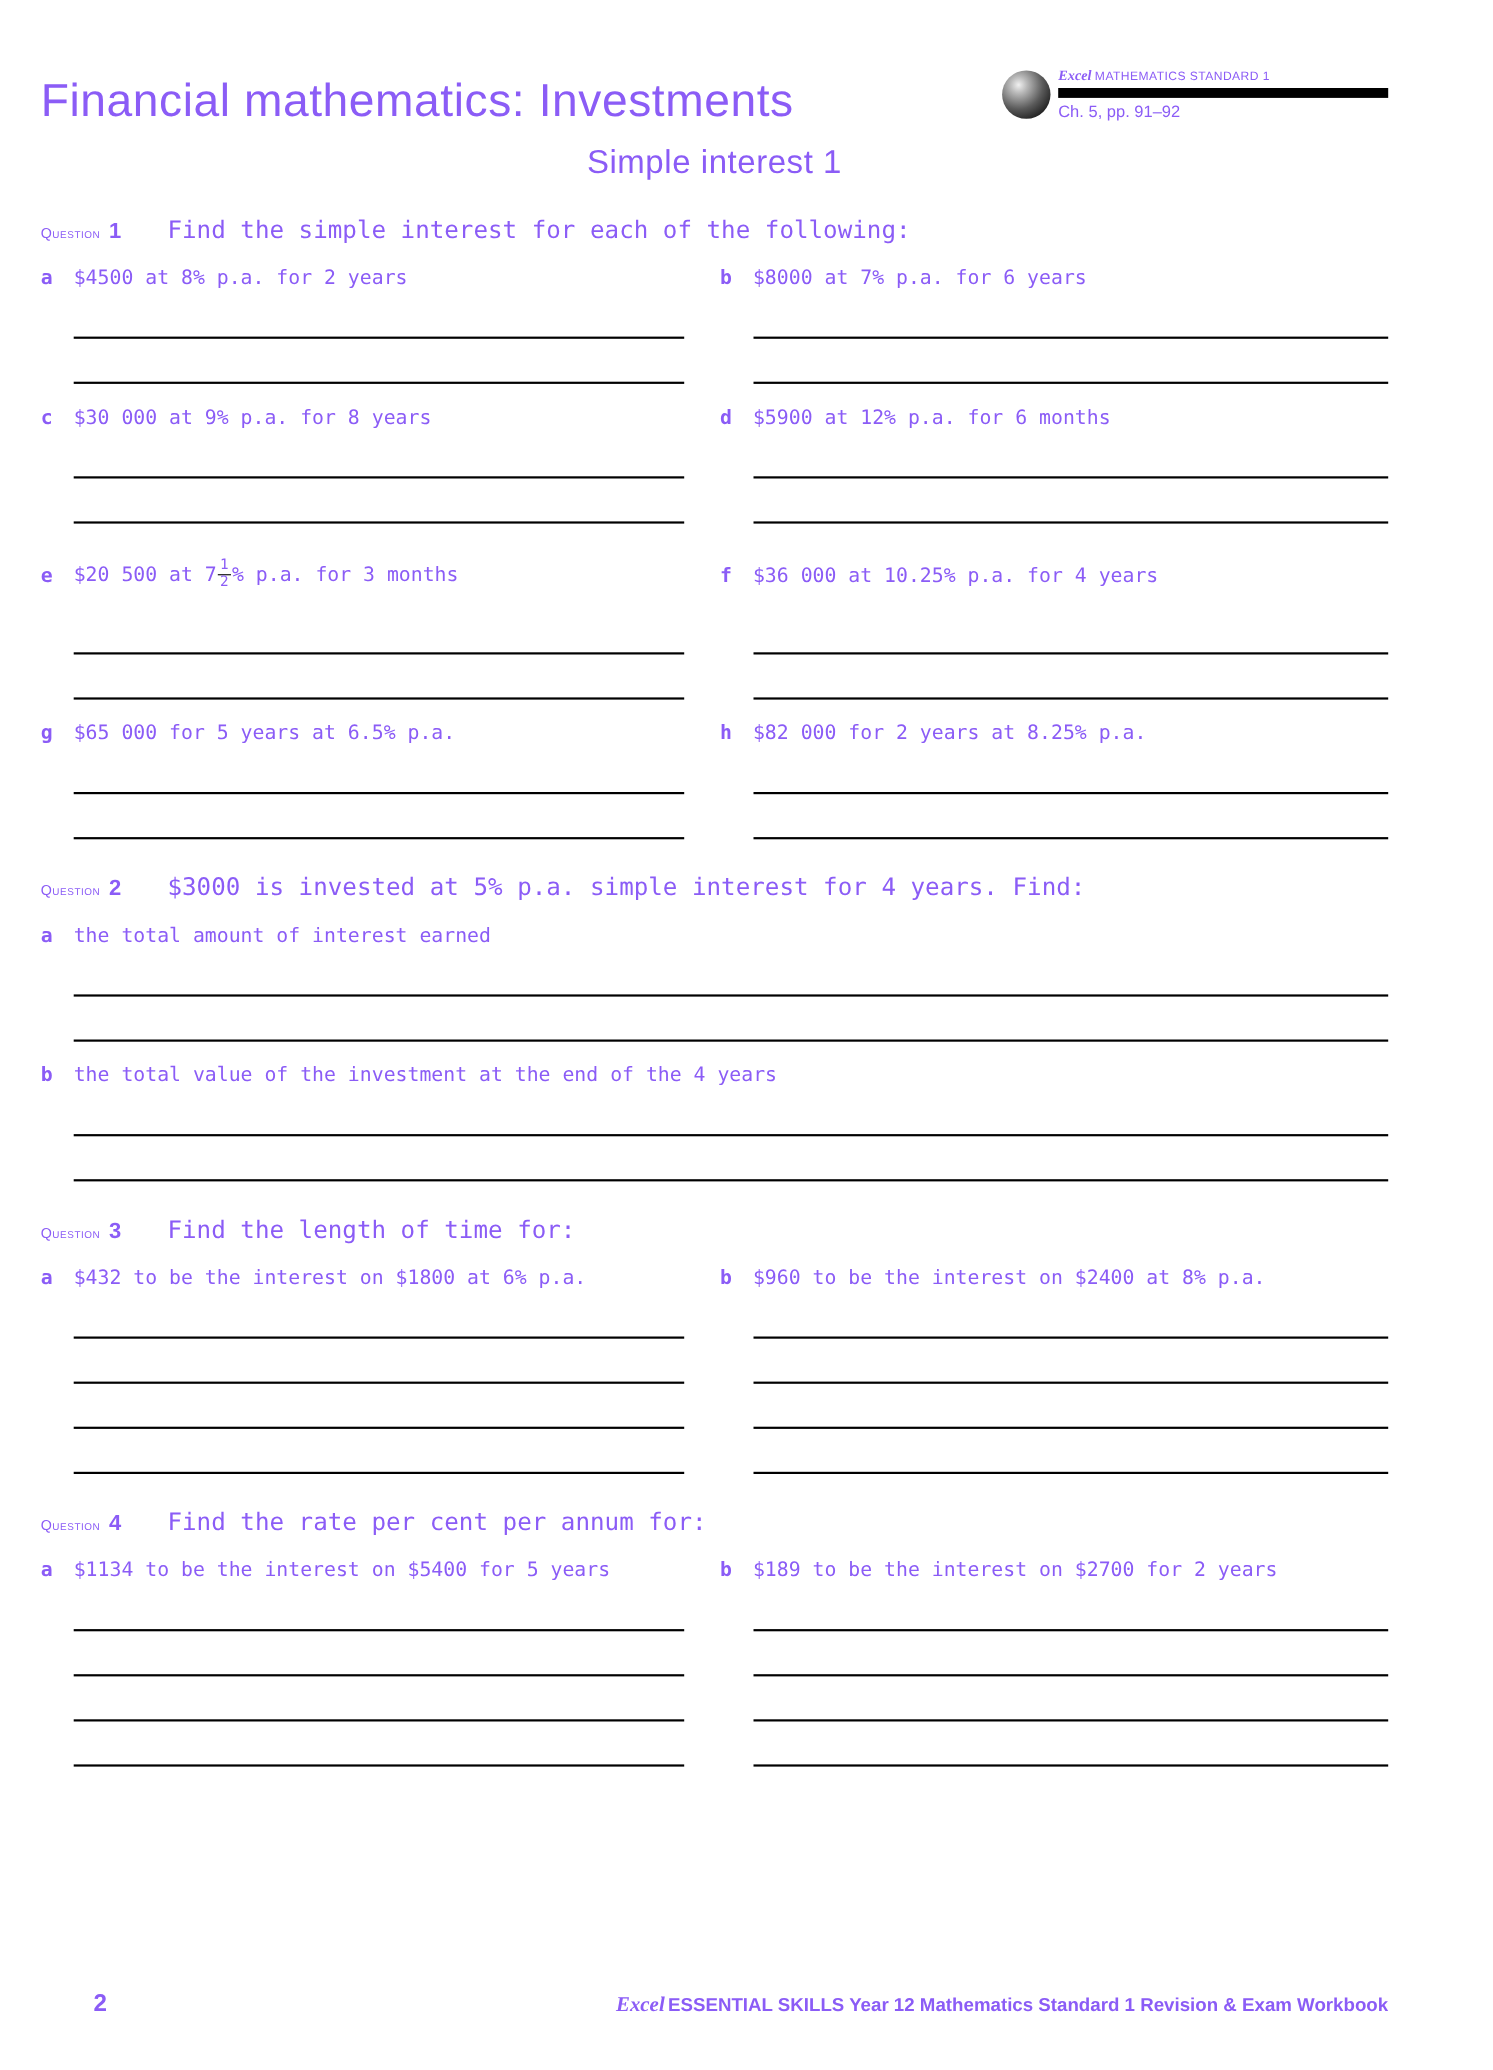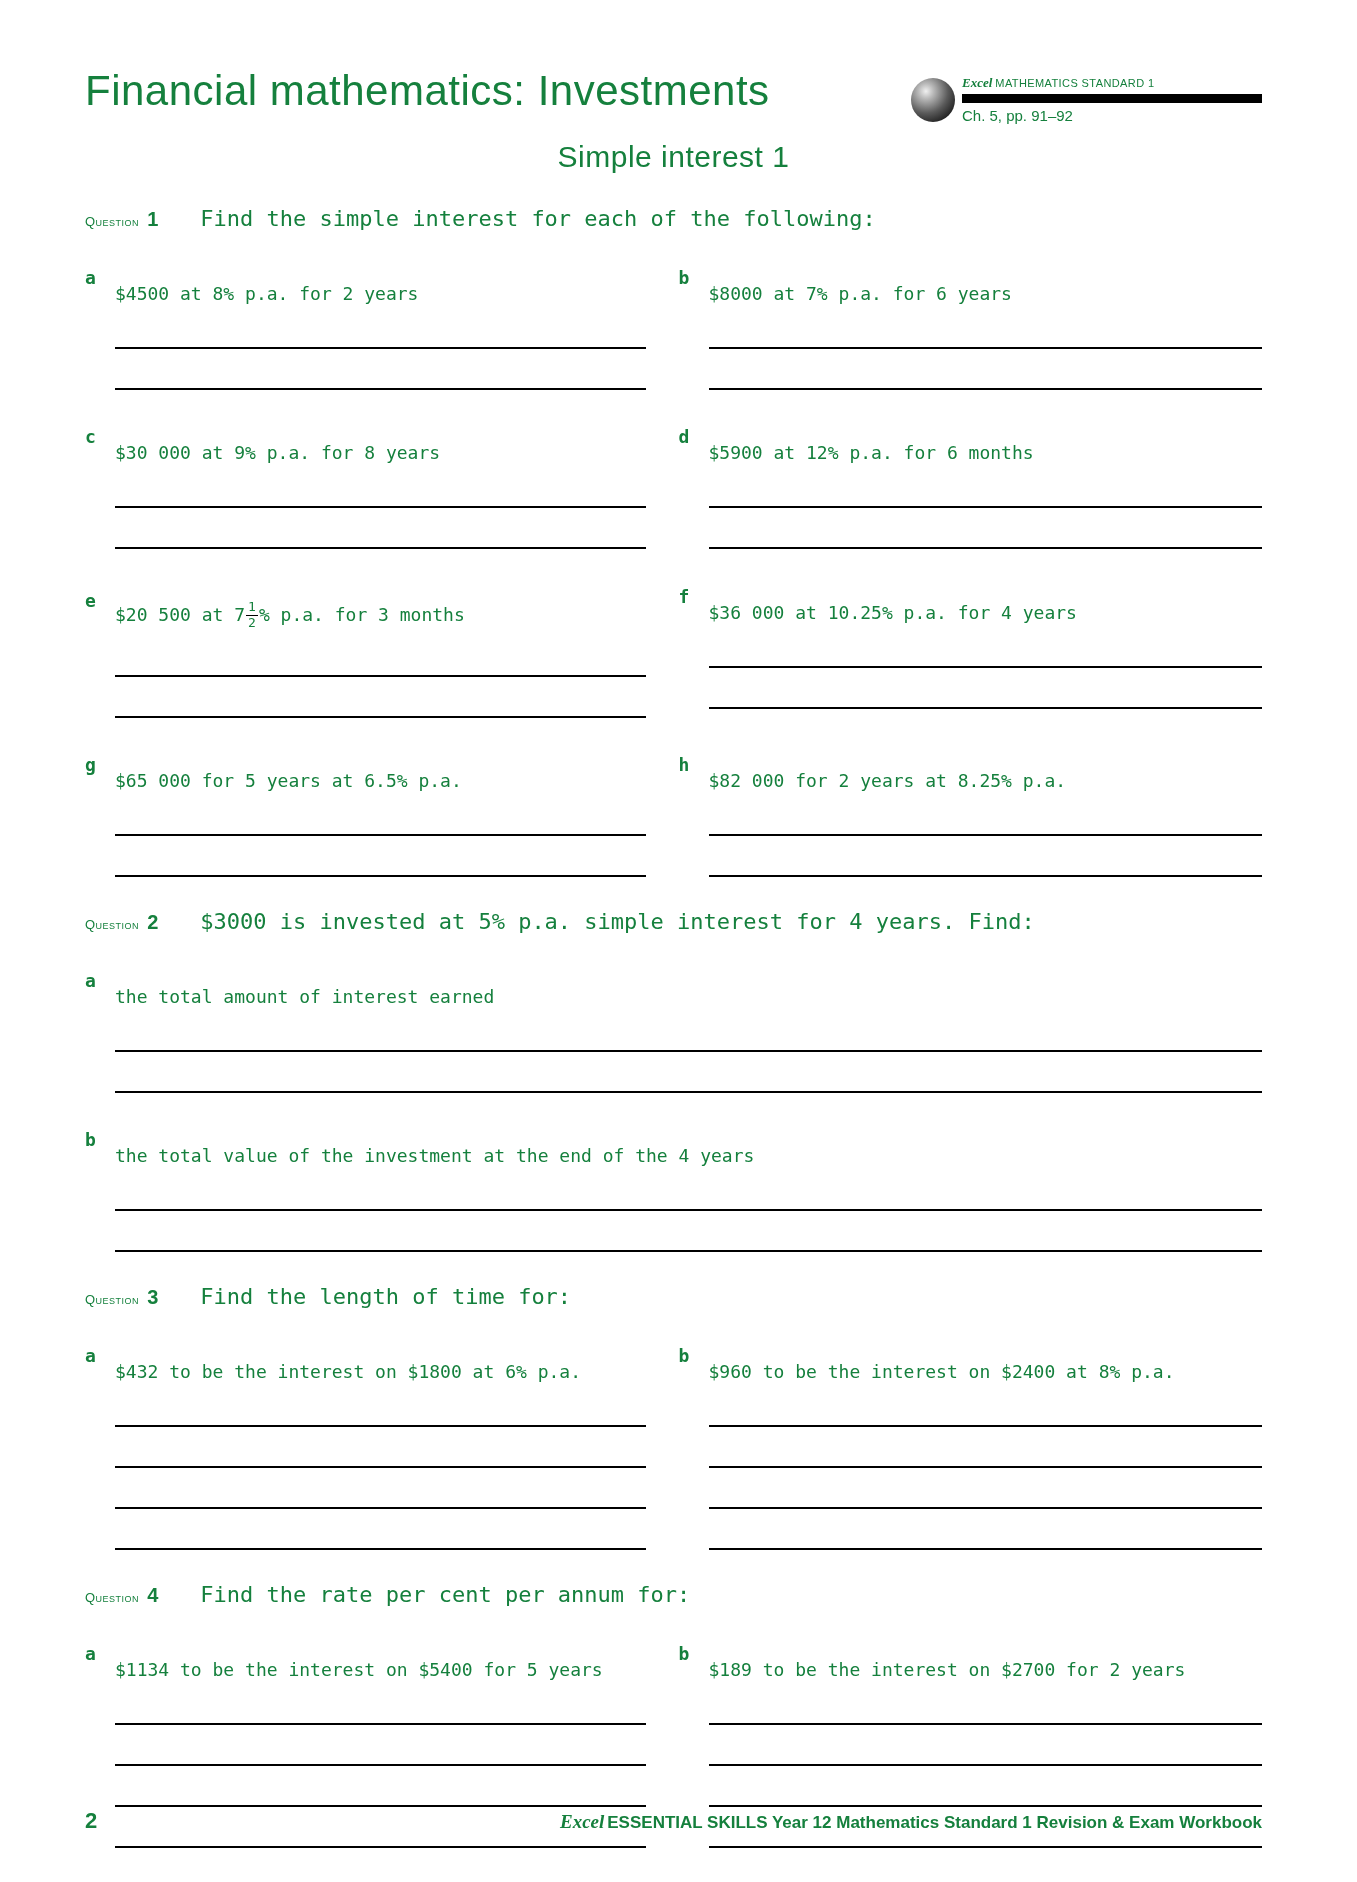--- a/index.html
+++ b/index.html
@@ -2,44 +2,44 @@
 <html><head>
 <meta charset="utf-8">
 <style>
   html, body { margin: 0; padding: 0; background: #ffffff; }
   .page {
     position: relative;
     width: 1357px;
     height: 1882px;
     margin: 0 auto;
     background: #ffffff;
-    color: #15803d;
+    color: #8b5cf6;
     box-sizing: border-box;
-    padding: 55px 95px 0 85px;
+    padding: 55px 95px 0 37px;
     font-family: "DejaVu Sans Mono", monospace;
   }
 
   
   .header-row {
     display: flex;
     justify-content: space-between;
     align-items: flex-start;
   }
   .page-heading {
     font-family: "Liberation Sans", sans-serif;
     font-size: 42px;
     font-weight: 500;
     letter-spacing: 0.5px;
     margin: 12px 0 0 0;
   }
   .badge {
     display: flex;
     align-items: center;
     gap: 7px;
-    margin-top: 20px;
+    margin-top: 6px;
   }
   .badge-sphere {
     width: 44px; height: 44px;
     border-radius: 50%;
     flex-shrink: 0;
     background: radial-gradient(circle at 34% 30%, #f0f0f0 0%, #b9b9b9 18%, #5a5a5a 52%, #000 95%);
   }
   .badge-text { display: flex; flex-direction: column; width: 300px; }
   .badge-line1 {
     font-family: "Liberation Sans", sans-serif;
@@ -102,21 +102,21 @@
   .col-right { padding-left: 5px; }
 
   .part-row { margin-top: 20px; }
   .part-head { display: flex; align-items: center; }
   .part-letter {
     width: 30px;
     flex-shrink: 0;
     font-weight: bold;
     font-size: 18px;
   }
-  .part-text { font-size: 18px; margin-top: 32px; }
+  .part-text { font-size: 18px; }
 
   .head-tall { min-height: 54px; }
 
   .lines { margin-left: 30px; margin-top: 4px; }
   .line {
     height: 39px;
     border-bottom: 2px solid #000;
   }
 
   .fullwidth .lines { margin-top: 4px; }

